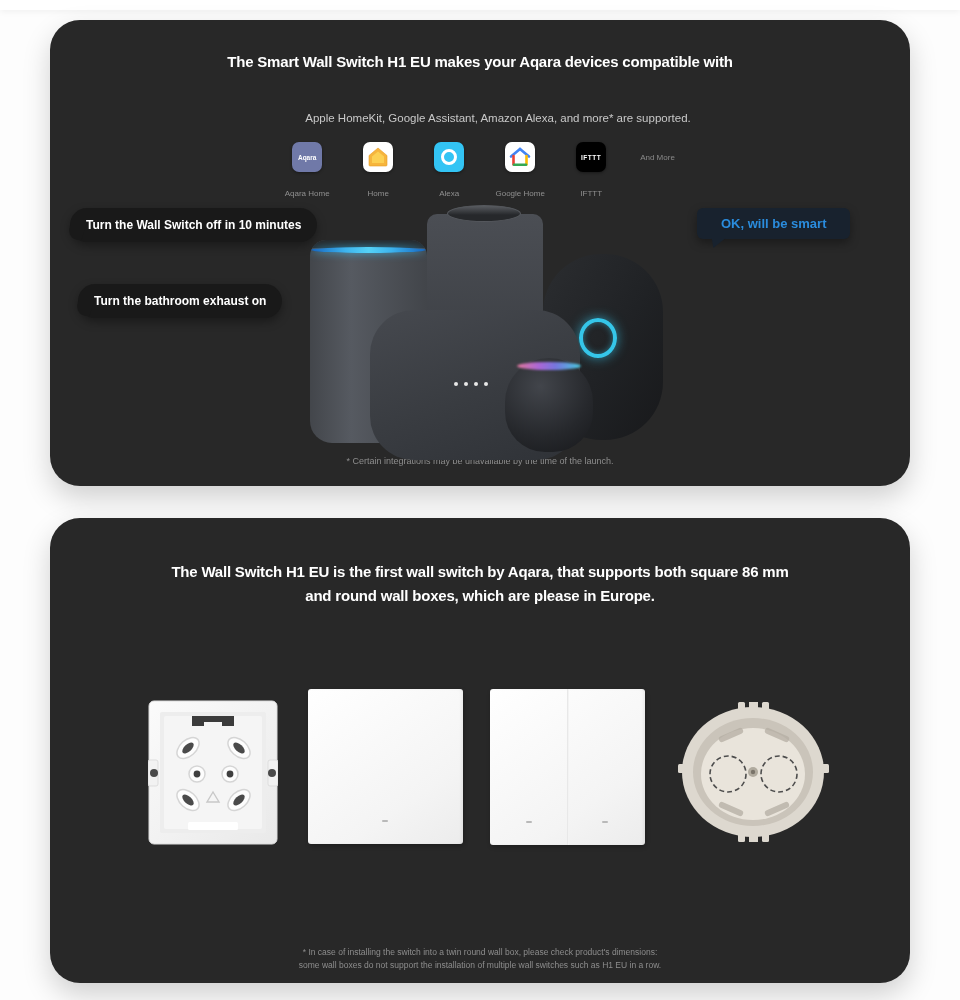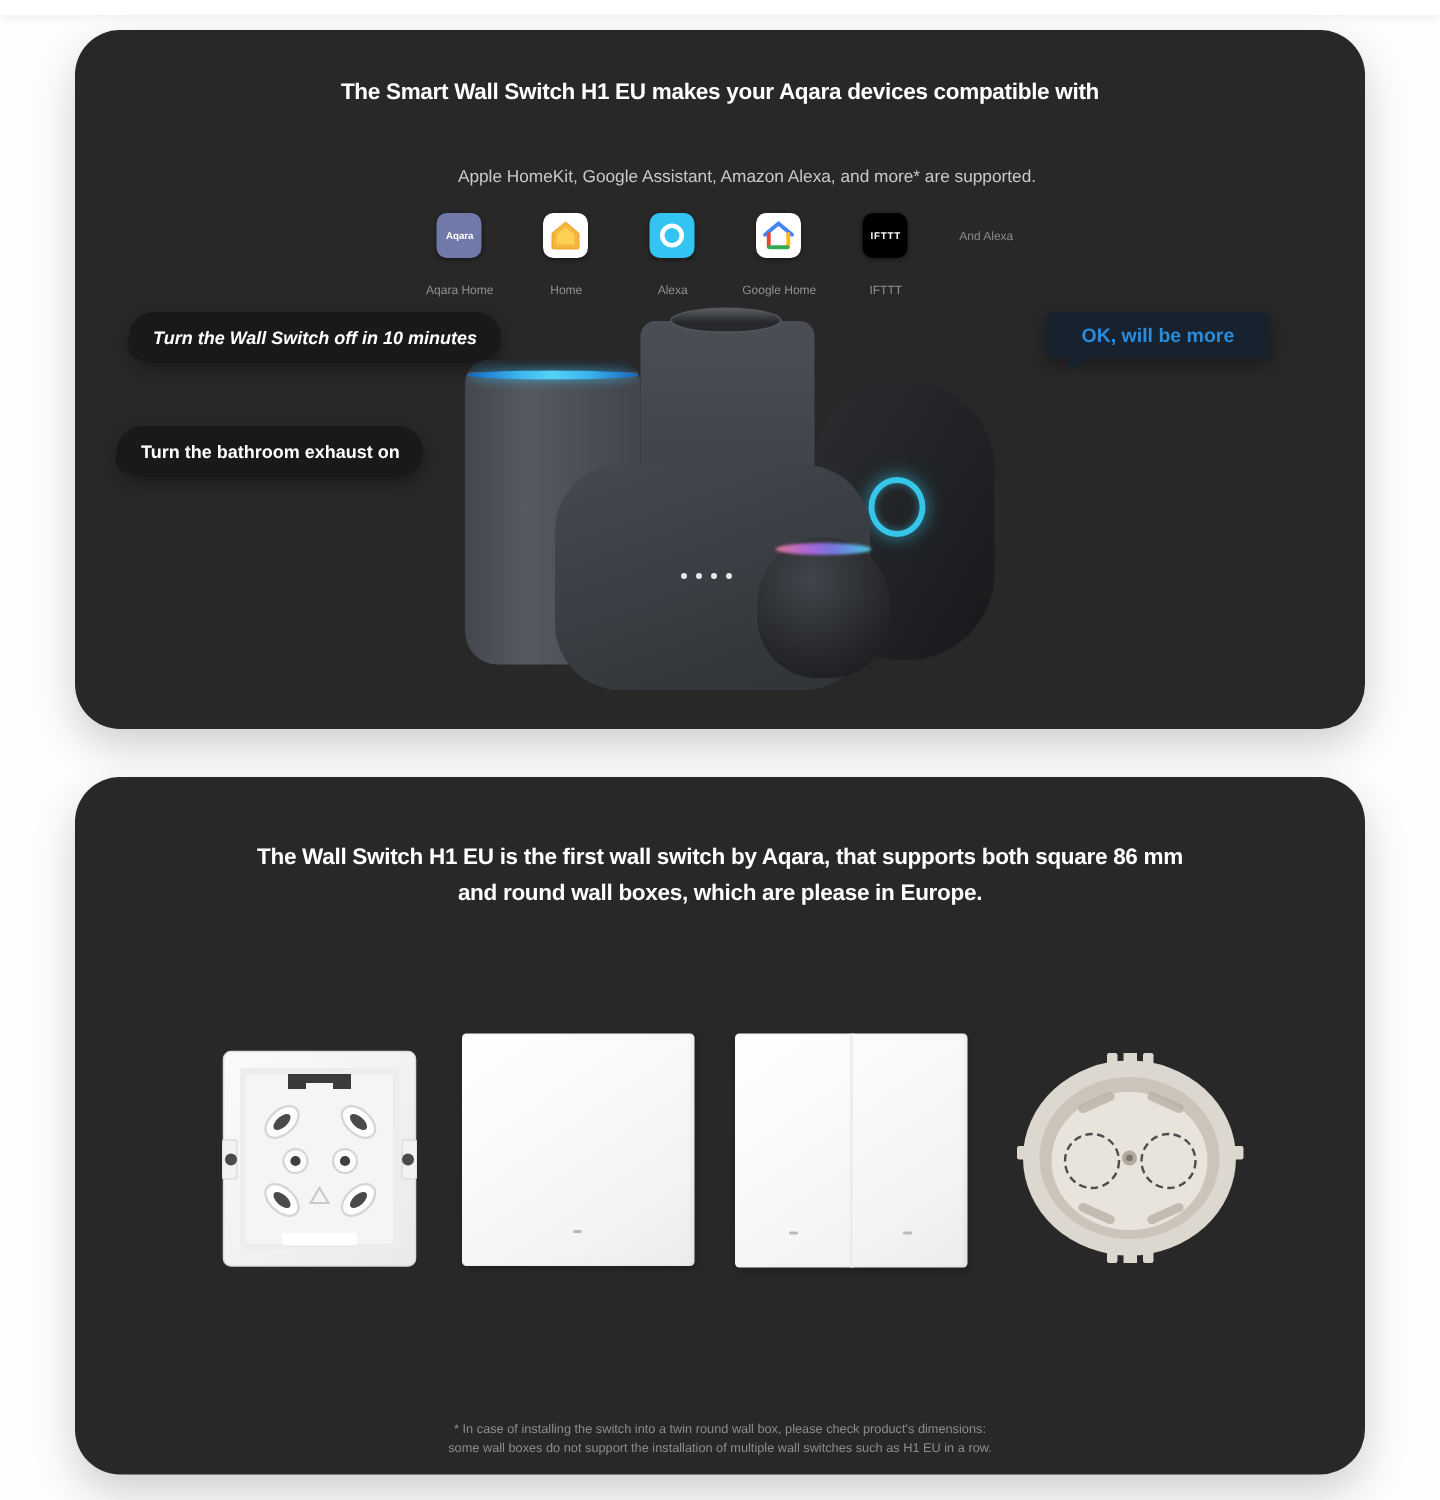--- a/index.html
+++ b/index.html
@@ -30,21 +30,21 @@
   .tile-alexa { background:#33c4f4; }
   .alexa-ring { width:16px; height:16px; border:3px solid #fff; border-radius:50%; }
   .tile-ifttt { background:#000; color:#fff; font-size:6.5px; font-weight:bold; letter-spacing:0.5px; }
   .eco-label { margin-top:17px; font-size:8px; color:#909090; white-space:nowrap; }
   .more-label { font-size:8px; color:#8a8a8a; margin-top:11px; white-space:nowrap; }
 
   
   .bubble { position:absolute; background:#191919; color:#ffffff; font-weight:bold;
     font-size:12px; padding:10px 16px; border-radius:17px; white-space:nowrap;
     box-shadow:0 4px 10px rgba(0,0,0,0.35); }
-  .bubble-l1 { left:36px; top:188px;font-style:italic; }
+  .bubble-l1 { left:20px; top:188px; }
   .bubble-l2 { left:28px; top:264px;text-align:right; }
   .bubble-l1::before, .bubble-l2::before { content:""; position:absolute; left:-2px; bottom:2px;
     width:16px; height:16px; background:#191919; border-radius:0 0 0 14px;
     transform:skew(-18deg); }
   .bubble-reply { left:647px; top:188px; background:#18222e; color:#2a8cdd;
     font-size:13px; padding:8px 24px; border-radius:6px; }
   .bubble-reply::after { content:""; position:absolute; left:12px; bottom:-9px;
     width:0; height:0; border-left:7px solid transparent; border-right:7px solid transparent;
     border-top:10px solid #18222e; transform:skew(-28deg); }
 
@@ -135,26 +135,26 @@
           <path d="M17.5 10 L17.5 18.5" stroke="#fbbc05" stroke-width="2.6" fill="none" stroke-linecap="round"></path>
           <path d="M5 18.8 L17 18.8" stroke="#34a853" stroke-width="2.6" fill="none" stroke-linecap="round"></path>
         </svg>
       </div>
       <div class="eco-label">Google Home</div>
     </div>
     <div class="eco">
       <div class="tile tile-ifttt">IFTTT</div>
       <div class="eco-label">IFTTT</div>
     </div>
-    <div class="more-label">And Alexa</div>
+    <div class="more-label">And More</div>
   </div>
 
   <div class="bubble bubble-l1">Turn the Wall Switch off in 10 minutes</div>
   <div class="bubble bubble-l2">Turn the bathroom exhaust on</div>
-  <div class="bubble bubble-reply">OK, will be more</div>
+  <div class="bubble bubble-reply">OK, will be smart</div>
 
   <div class="speakers">
     <div class="spk-boxtall fabric">
       <div class="spk-knob"></div>
     </div>
     <div class="spk-echo fabric">
       <div class="echo-cap"></div>
       <div class="echo-ring"></div>
     </div>
     <div class="spk-egg">
@@ -166,20 +166,21 @@
           <span></span>
           <span></span>
           <span></span>
       </div>
     </div>
     <div class="spk-mini fabric">
       <div class="mini-glow"></div>
     </div>
   </div>
 
+  <div class="footnote" style="top:435px;">* Certain integrations may be unavailable by the time of the launch.</div>
 </section>
 
 <section class="panel panel2">
   <div class="heading" style="top:42px;">The Wall Switch H1 EU is the first wall switch by Aqara, that supports both square 86 mm</div>
   <div class="heading" style="top:66px;">and round wall boxes, which are please in Europe.</div>
 
   <div class="products">
 
     <div class="prod" style="left:98px; top:14px;">
       <svg width="130" height="145" viewBox="0 0 130 145">

